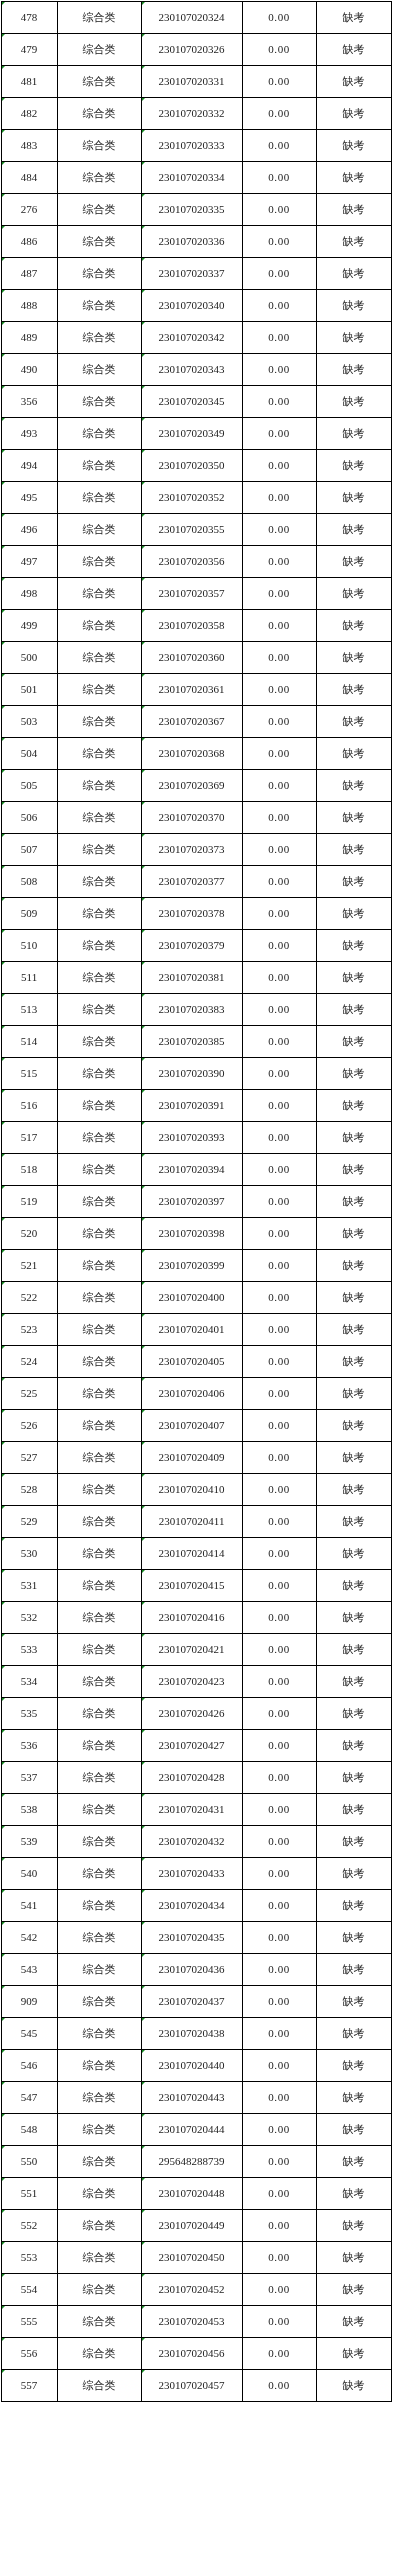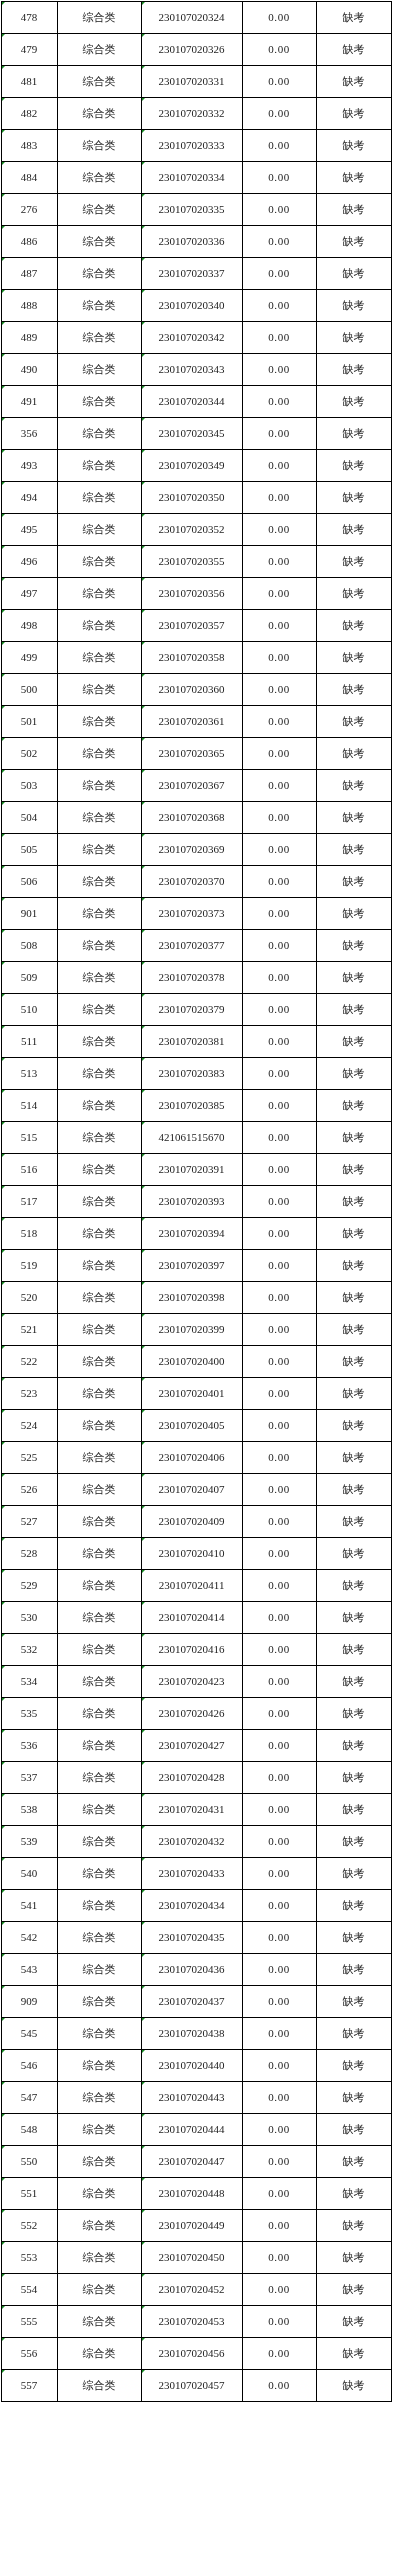--- a/index.html
+++ b/index.html
@@ -294,39 +294,20 @@
       <span class="v">230107020343</span>
     </td>
     <td class="cell-score">
       <span class="v">0.00</span>
     </td>
     <td class="cell-status">
       <span class="v">缺考</span>
     </td>
   </tr>
 
-  <tr>
-    <td class="cell-no">
-      <span class="tri"></span>
-      <span class="v">491</span>
-    </td>
-    <td class="cell-cat">
-      <span class="v">综合类</span>
-    </td>
-    <td class="cell-id">
-      <span class="tri"></span>
-      <span class="v">230107020344</span>
-    </td>
-    <td class="cell-score">
-      <span class="v">0.00</span>
-    </td>
-    <td class="cell-status">
-      <span class="v">缺考</span>
-    </td>
-  </tr>
 
   <tr>
     <td class="cell-no">
       <span class="tri"></span>
       <span class="v">356</span>
     </td>
     <td class="cell-cat">
       <span class="v">综合类</span>
     </td>
     <td class="cell-id">
@@ -514,39 +495,20 @@
       <span class="v">230107020361</span>
     </td>
     <td class="cell-score">
       <span class="v">0.00</span>
     </td>
     <td class="cell-status">
       <span class="v">缺考</span>
     </td>
   </tr>
 
-  <tr>
-    <td class="cell-no">
-      <span class="tri"></span>
-      <span class="v">502</span>
-    </td>
-    <td class="cell-cat">
-      <span class="v">综合类</span>
-    </td>
-    <td class="cell-id">
-      <span class="tri"></span>
-      <span class="v">230107020365</span>
-    </td>
-    <td class="cell-score">
-      <span class="v">0.00</span>
-    </td>
-    <td class="cell-status">
-      <span class="v">缺考</span>
-    </td>
-  </tr>
 
   <tr>
     <td class="cell-no">
       <span class="tri"></span>
       <span class="v">503</span>
     </td>
     <td class="cell-cat">
       <span class="v">综合类</span>
     </td>
     <td class="cell-id">
@@ -617,21 +579,21 @@
       <span class="v">0.00</span>
     </td>
     <td class="cell-status">
       <span class="v">缺考</span>
     </td>
   </tr>
 
   <tr>
     <td class="cell-no">
       <span class="tri"></span>
-      <span class="v">901</span>
+      <span class="v">507</span>
     </td>
     <td class="cell-cat">
       <span class="v">综合类</span>
     </td>
     <td class="cell-id">
       <span class="tri"></span>
       <span class="v">230107020373</span>
     </td>
     <td class="cell-score">
       <span class="v">0.00</span>
@@ -765,21 +727,21 @@
   <tr>
     <td class="cell-no">
       <span class="tri"></span>
       <span class="v">515</span>
     </td>
     <td class="cell-cat">
       <span class="v">综合类</span>
     </td>
     <td class="cell-id">
       <span class="tri"></span>
-      <span class="v">421061515670</span>
+      <span class="v">230107020390</span>
     </td>
     <td class="cell-score">
       <span class="v">0.00</span>
     </td>
     <td class="cell-status">
       <span class="v">缺考</span>
     </td>
   </tr>
 
   <tr>
@@ -1075,20 +1037,39 @@
       <span class="v">230107020414</span>
     </td>
     <td class="cell-score">
       <span class="v">0.00</span>
     </td>
     <td class="cell-status">
       <span class="v">缺考</span>
     </td>
   </tr>
 
+  <tr>
+    <td class="cell-no">
+      <span class="tri"></span>
+      <span class="v">531</span>
+    </td>
+    <td class="cell-cat">
+      <span class="v">综合类</span>
+    </td>
+    <td class="cell-id">
+      <span class="tri"></span>
+      <span class="v">230107020415</span>
+    </td>
+    <td class="cell-score">
+      <span class="v">0.00</span>
+    </td>
+    <td class="cell-status">
+      <span class="v">缺考</span>
+    </td>
+  </tr>
 
   <tr>
     <td class="cell-no">
       <span class="tri"></span>
       <span class="v">532</span>
     </td>
     <td class="cell-cat">
       <span class="v">综合类</span>
     </td>
     <td class="cell-id">
@@ -1096,20 +1077,39 @@
       <span class="v">230107020416</span>
     </td>
     <td class="cell-score">
       <span class="v">0.00</span>
     </td>
     <td class="cell-status">
       <span class="v">缺考</span>
     </td>
   </tr>
 
+  <tr>
+    <td class="cell-no">
+      <span class="tri"></span>
+      <span class="v">533</span>
+    </td>
+    <td class="cell-cat">
+      <span class="v">综合类</span>
+    </td>
+    <td class="cell-id">
+      <span class="tri"></span>
+      <span class="v">230107020421</span>
+    </td>
+    <td class="cell-score">
+      <span class="v">0.00</span>
+    </td>
+    <td class="cell-status">
+      <span class="v">缺考</span>
+    </td>
+  </tr>
 
   <tr>
     <td class="cell-no">
       <span class="tri"></span>
       <span class="v">534</span>
     </td>
     <td class="cell-cat">
       <span class="v">综合类</span>
     </td>
     <td class="cell-id">
@@ -1408,21 +1408,21 @@
   <tr>
     <td class="cell-no">
       <span class="tri"></span>
       <span class="v">550</span>
     </td>
     <td class="cell-cat">
       <span class="v">综合类</span>
     </td>
     <td class="cell-id">
       <span class="tri"></span>
-      <span class="v">230107020447</span>
+      <span class="v">295648288739</span>
     </td>
     <td class="cell-score">
       <span class="v">0.00</span>
     </td>
     <td class="cell-status">
       <span class="v">缺考</span>
     </td>
   </tr>
 
   <tr>

